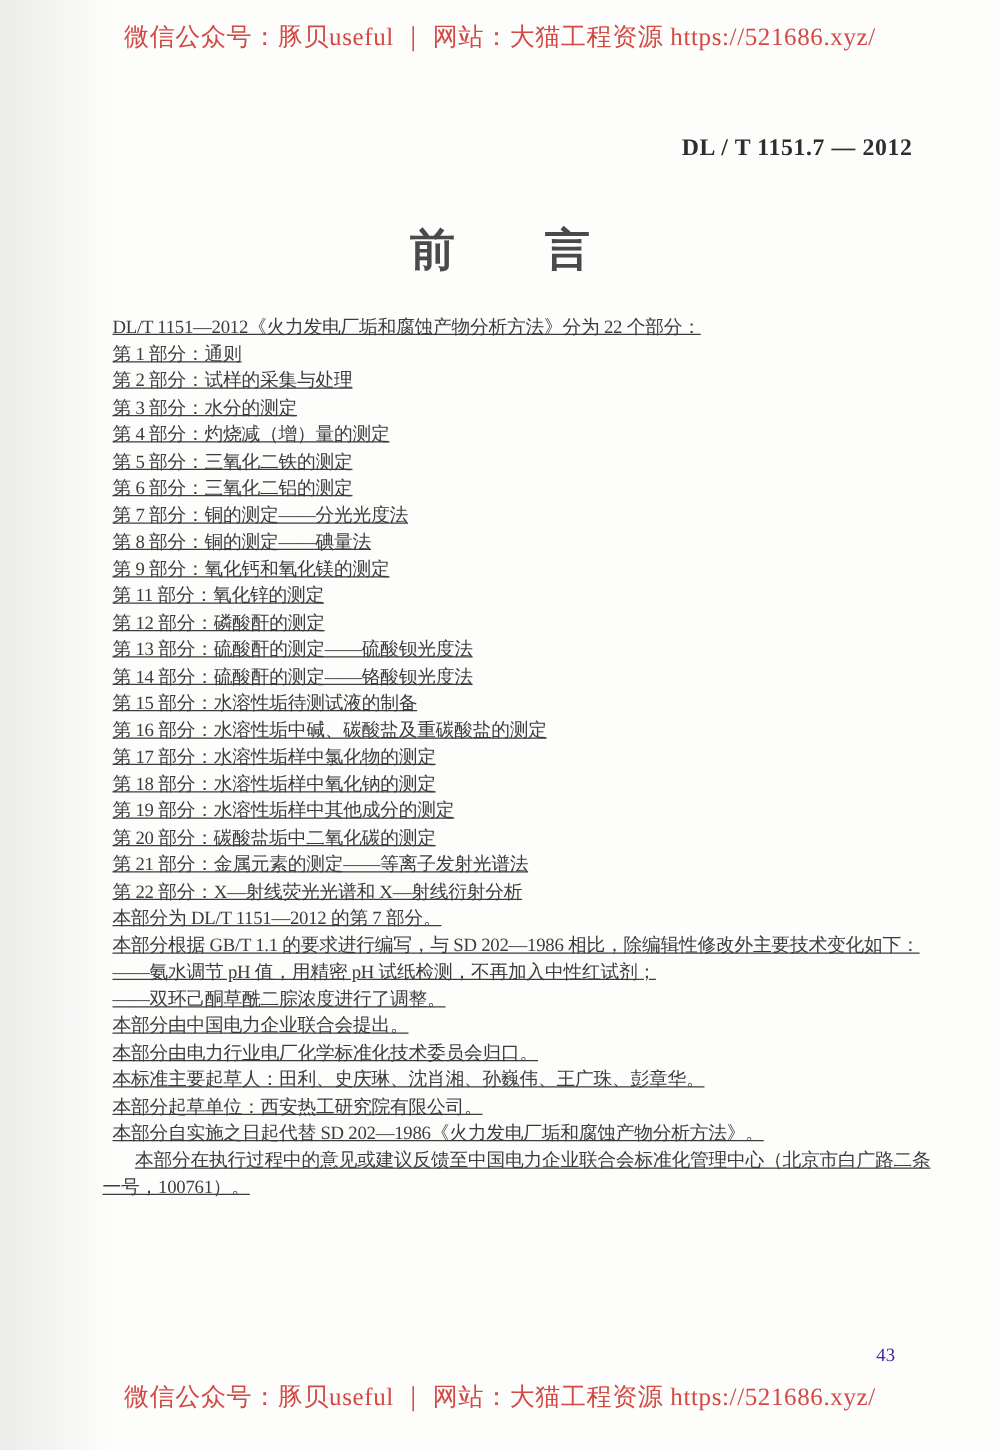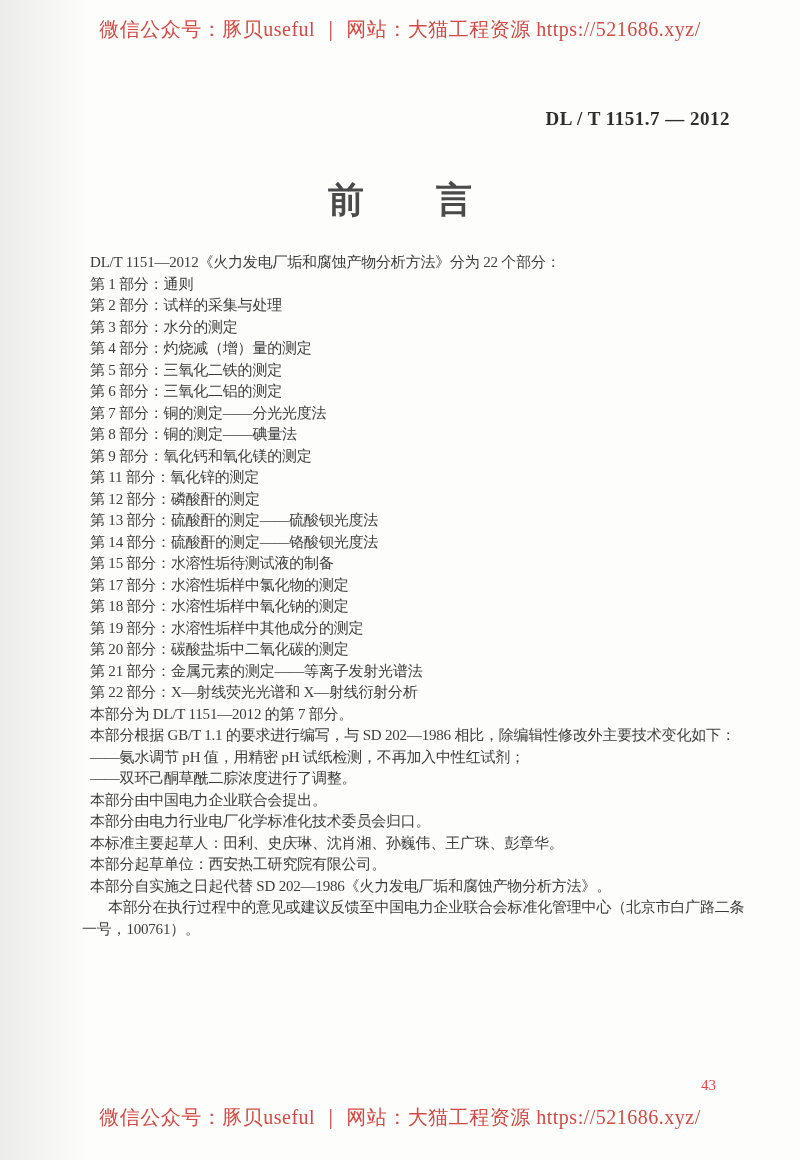--- a/index.html
+++ b/index.html
@@ -25,27 +25,27 @@
   }
   .page-title{
     position:absolute;top:176px;left:0;width:100%;text-align:center;
     font-size:36px;font-weight:bold;color:#4a4a4a;
     font-family:"Liberation Sans","DejaVu Sans",sans-serif;
   }
   .body-block{
     position:absolute;left:82px;top:252px;width:700px;
     font-size:15px;line-height:21.5px;color:#3c3c3c;letter-spacing:-0.2px;
   }
-  .line{white-space:nowrap;}
+  .line{white-space:nowrap;text-decoration:underline;}
   .std{padding-left:8px;}
   .indent2{padding-left:26px;}
   .flush{padding-left:0;}
   .page-number{
     position:absolute;left:701px;top:1077px;
-    font-size:15px;color:#ef4444;
+    font-size:15px;color:#4c1d95;
   }
 </style>
 </head>
 <body>
 
 <div class="edge-shade"></div>
 
 <div class="watermark top">微信公众号：豚贝useful ｜ 网站：大猫工程资源 https://521686.xyz/</div>
 
 <div class="doc-number">DL / T 1151.7 — 2012</div>
@@ -62,20 +62,21 @@
       <div class="line std">第 5 部分：三氧化二铁的测定</div>
       <div class="line std">第 6 部分：三氧化二铝的测定</div>
       <div class="line std">第 7 部分：铜的测定——分光光度法</div>
       <div class="line std">第 8 部分：铜的测定——碘量法</div>
       <div class="line std">第 9 部分：氧化钙和氧化镁的测定</div>
       <div class="line std">第 11 部分：氧化锌的测定</div>
       <div class="line std">第 12 部分：磷酸酐的测定</div>
       <div class="line std">第 13 部分：硫酸酐的测定——硫酸钡光度法</div>
       <div class="line std">第 14 部分：硫酸酐的测定——铬酸钡光度法</div>
       <div class="line std">第 15 部分：水溶性垢待测试液的制备</div>
+      <div class="line std">第 16 部分：水溶性垢中碱、碳酸盐及重碳酸盐的测定</div>
       <div class="line std">第 17 部分：水溶性垢样中氯化物的测定</div>
       <div class="line std">第 18 部分：水溶性垢样中氧化钠的测定</div>
       <div class="line std">第 19 部分：水溶性垢样中其他成分的测定</div>
       <div class="line std">第 20 部分：碳酸盐垢中二氧化碳的测定</div>
       <div class="line std">第 21 部分：金属元素的测定——等离子发射光谱法</div>
       <div class="line std">第 22 部分：X—射线荧光光谱和 X—射线衍射分析</div>
     </div>
   <div>
       <div class="line std">本部分为 DL/T 1151—2012 的第 7 部分。</div>
       <div class="line std">本部分根据 GB/T 1.1 的要求进行编写，与 SD 202—1986 相比，除编辑性修改外主要技术变化如下：</div>

